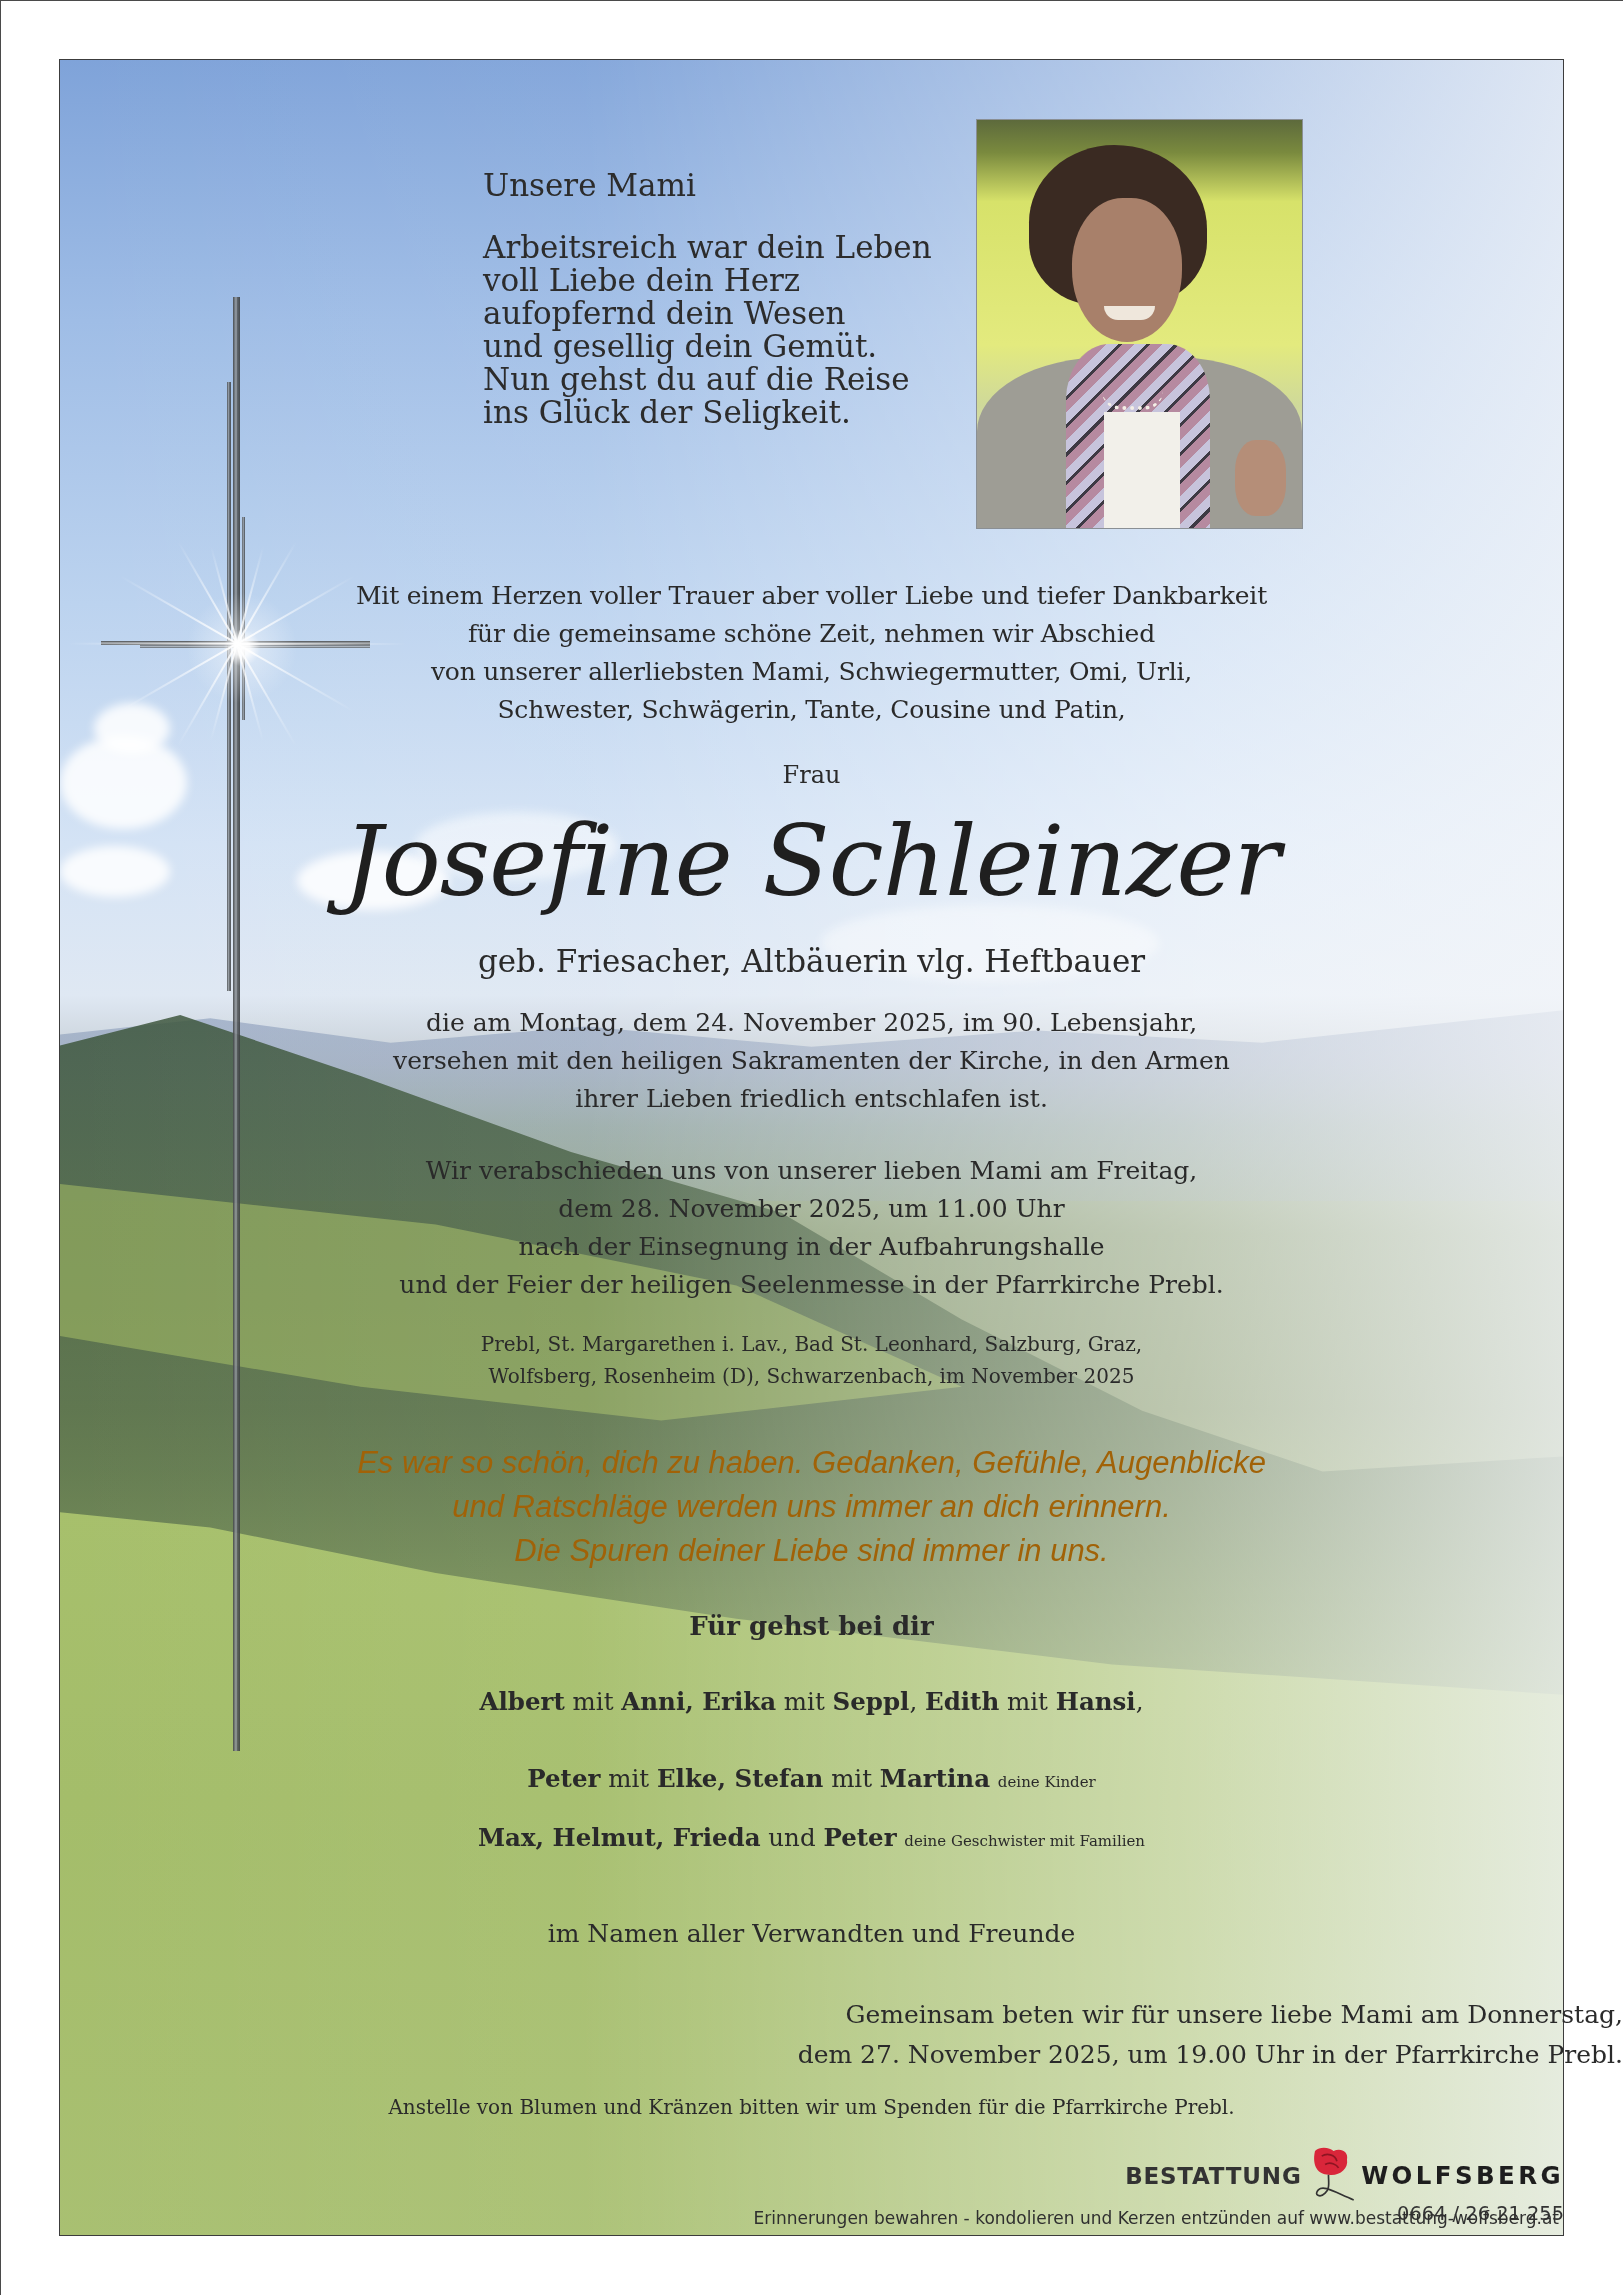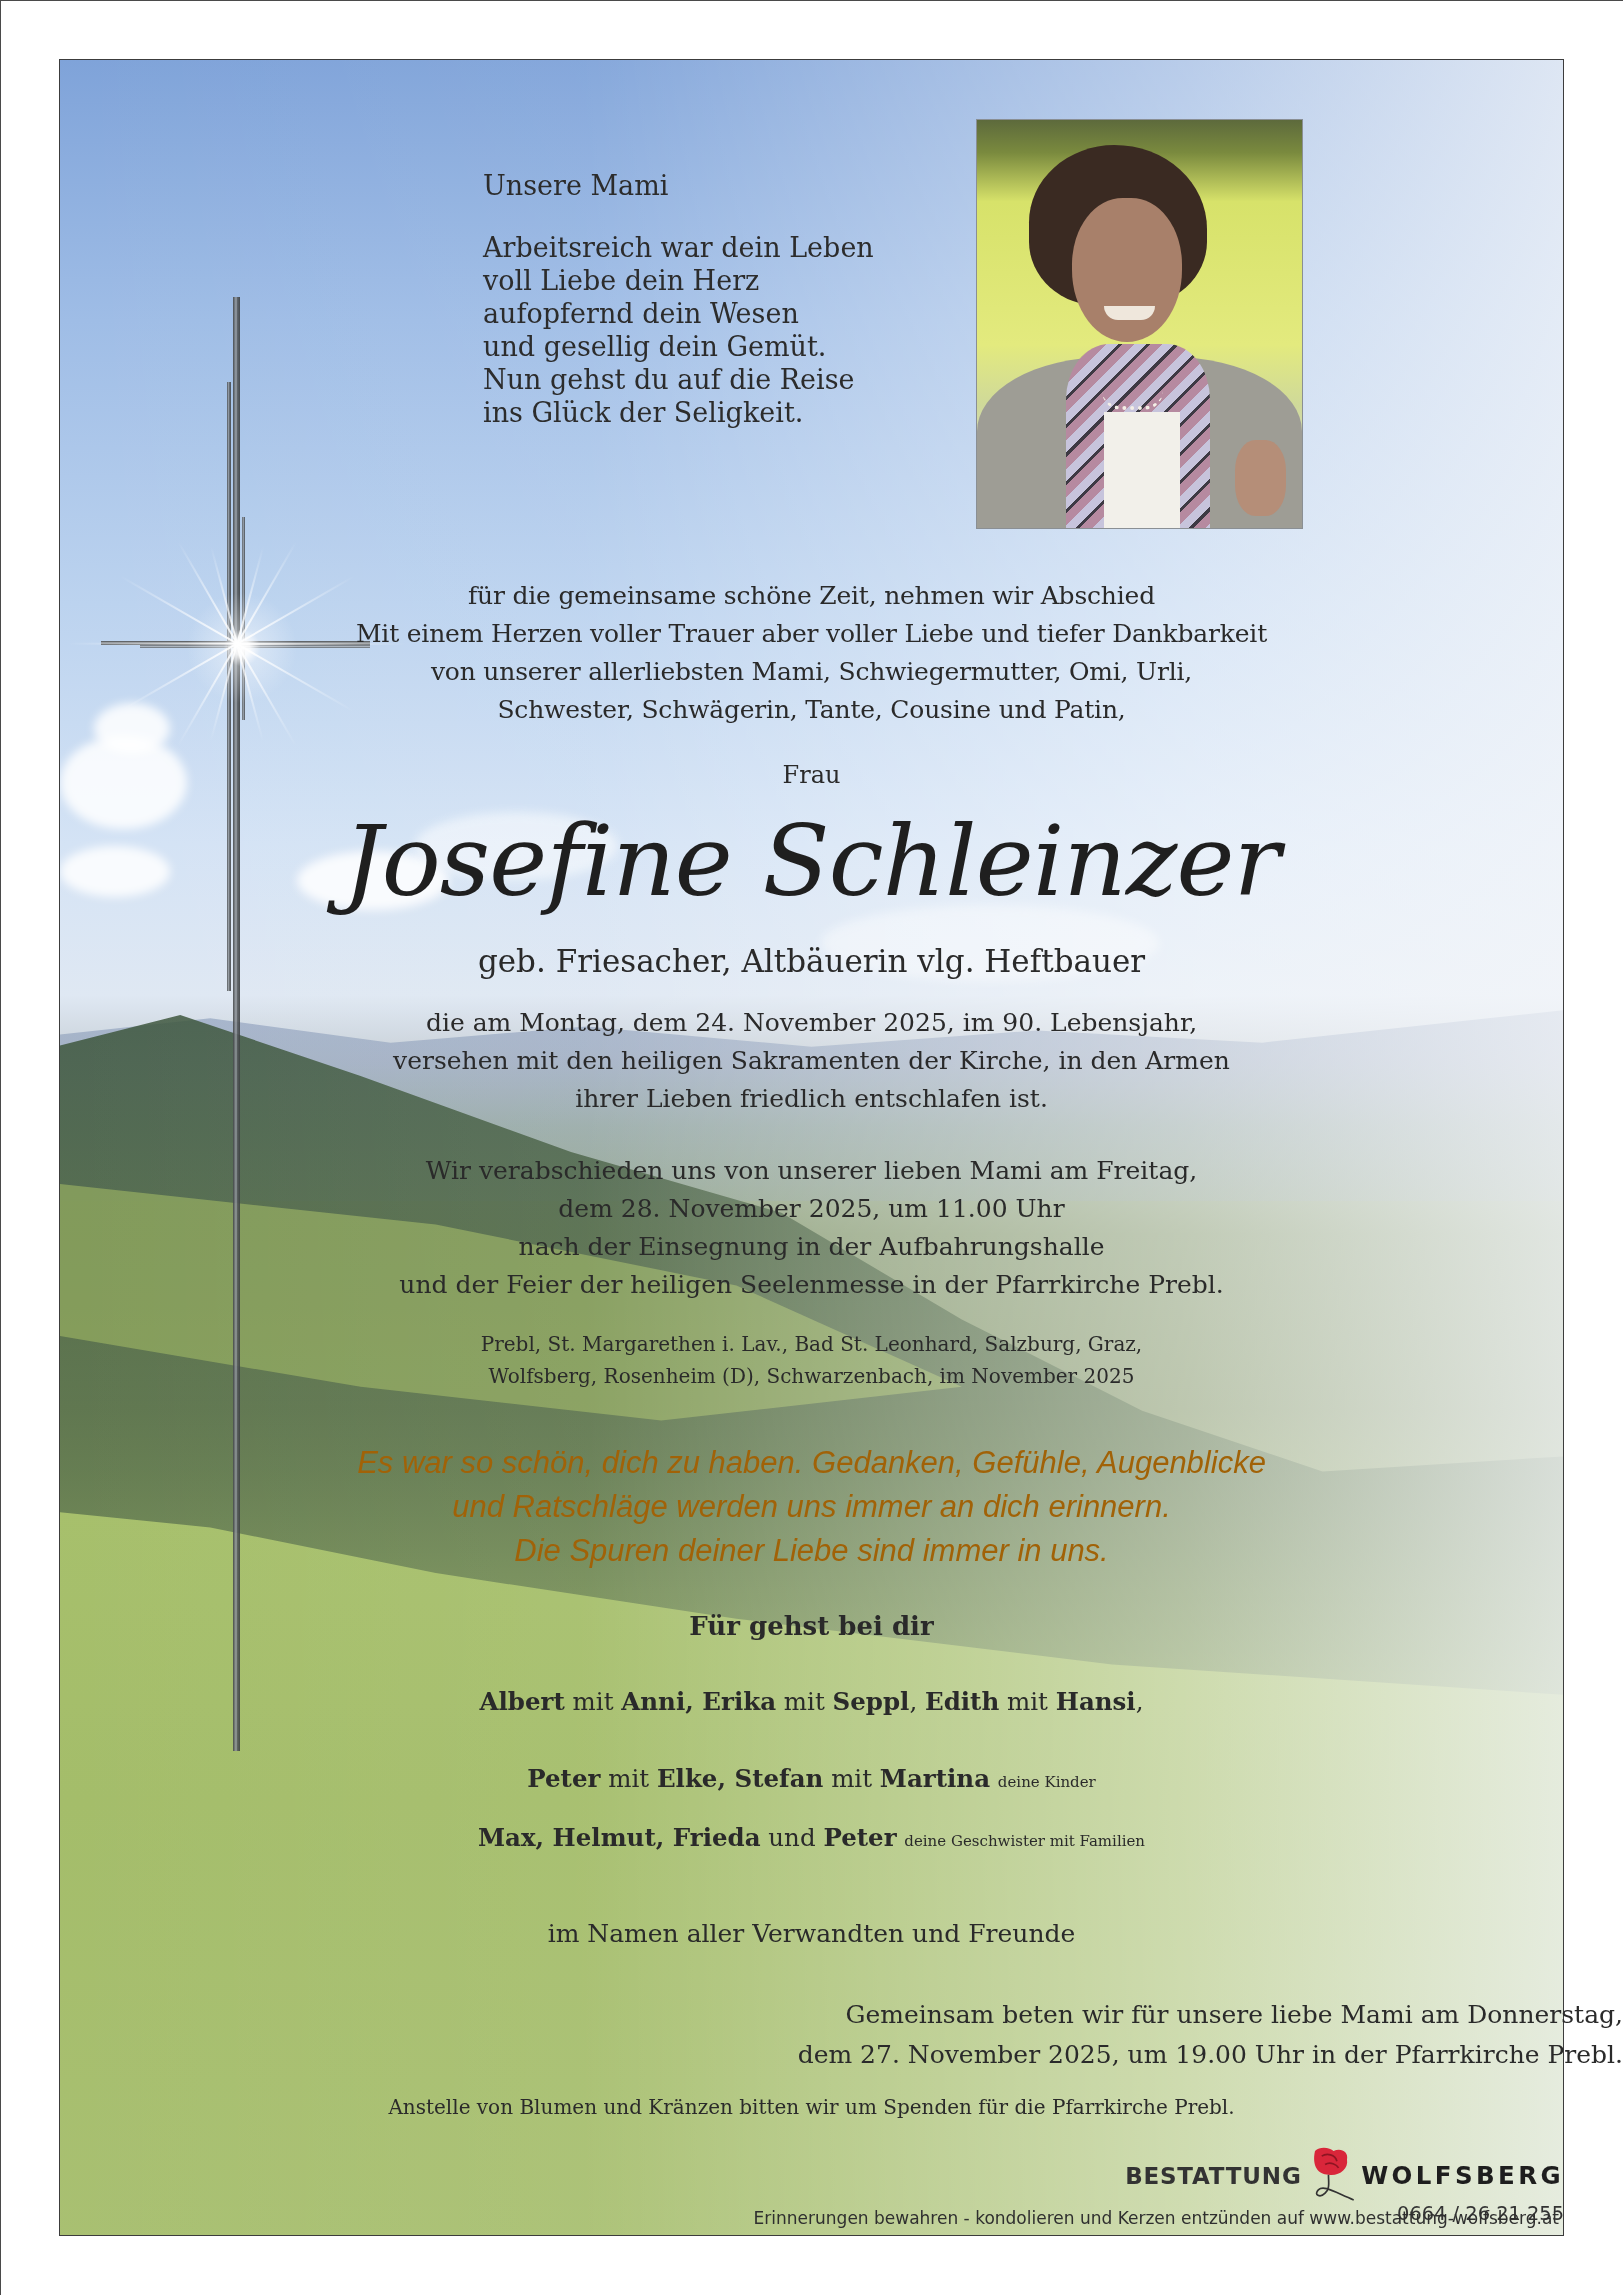--- a/index.html
+++ b/index.html
@@ -48,21 +48,21 @@
     .clouds { position: absolute; border-radius: 50%; background: rgba(255,255,255,0.85); filter: blur(5px); }
 
     .cross-v { position: absolute; background: linear-gradient(90deg, #3f4244, #9aa0a6 45%, #5a5e61 60%, #3b3e40); }
     .cross-h { position: absolute; background: linear-gradient(180deg, #4a4d4f, #a8adb2 50%, #464a4c); }
     .star {
       position: absolute; left: 149px; top: 555px; width: 186px; height: 186px; border-radius: 50%;
       background: radial-gradient(circle, rgba(255,255,255,1) 0%, rgba(255,255,255,0.9) 6%, rgba(255,255,255,0.35) 14%, rgba(255,255,255,0) 42%);
     }
     .ray { position: absolute; left: 237px; top: 643px; height: 1.7px; background: linear-gradient(90deg, rgba(255,255,255,0.95), rgba(255,255,255,0)); transform-origin: 0 50%; }
 
-    .poem { position: absolute; left: 483px; top: 169px; font-size: 27px; line-height: 33px; color: #2c2c2c; }
+    .poem { position: absolute; left: 483px; top: 169px; font-size: 31px; line-height: 33px; color: #2c2c2c; }
     .poem .intro { margin-bottom: 29px; }
     .photo {
       position: absolute; left: 976px; top: 119px; width: 325px; height: 408px;
       border: 1.7px solid #8a8f94; overflow: hidden;
       background: linear-gradient(180deg, #5d6a3c 0%, #7a8a3e 8%, #d7e26a 20%, #e3ea7e 55%, #cfd99a 70%, #e9ecef 100%);
     }
     .photo .hair { position: absolute; left: 52px; top: 25px; width: 178px; height: 161px; background: #3a2a22; border-radius: 48% 52% 40% 40%; }
     .photo .face { position: absolute; left: 95px; top: 78px; width: 110px; height: 144px; background: #a8806a; border-radius: 46% 46% 50% 50%; }
     .photo .smile { position: absolute; left: 127px; top: 186px; width: 51px; height: 13.5px; background: #efe7dc; border-radius: 0 0 25px 25px; }
     .photo .jacket { position: absolute; left: 0; top: 237px; width: 325px; height: 186px; background: #9e9d95; border-radius: 40% 40% 0 0; }
@@ -154,22 +154,22 @@
   <div class="scarf"></div>
   <div class="shirt"></div>
   <div class="pearls"></div>
   <div class="hair"></div>
   <div class="face"></div>
   <div class="smile"></div>
   <div class="hand"></div>
 </div>
 
 <div class="center intro-text">
+  <div>Mit einem Herzen voller Trauer aber voller Liebe und tiefer Dankbarkeit</div>
   <div>für die gemeinsame schöne Zeit, nehmen wir Abschied</div>
-  <div>Mit einem Herzen voller Trauer aber voller Liebe und tiefer Dankbarkeit</div>
   <div>von unserer allerliebsten Mami, Schwiegermutter, Omi, Urli,</div>
   <div>Schwester, Schwägerin, Tante, Cousine und Patin,</div>
 </div>
 <div class="center frau">Frau</div>
 
 <div class="center name">Josefine Schleinzer</div>
 <div class="center geb">geb. Friesacher, Altbäuerin vlg. Heftbauer</div>
 
 <div class="center died">
   <div>die am Montag, dem 24. November 2025, im 90. Lebensjahr,</div>

